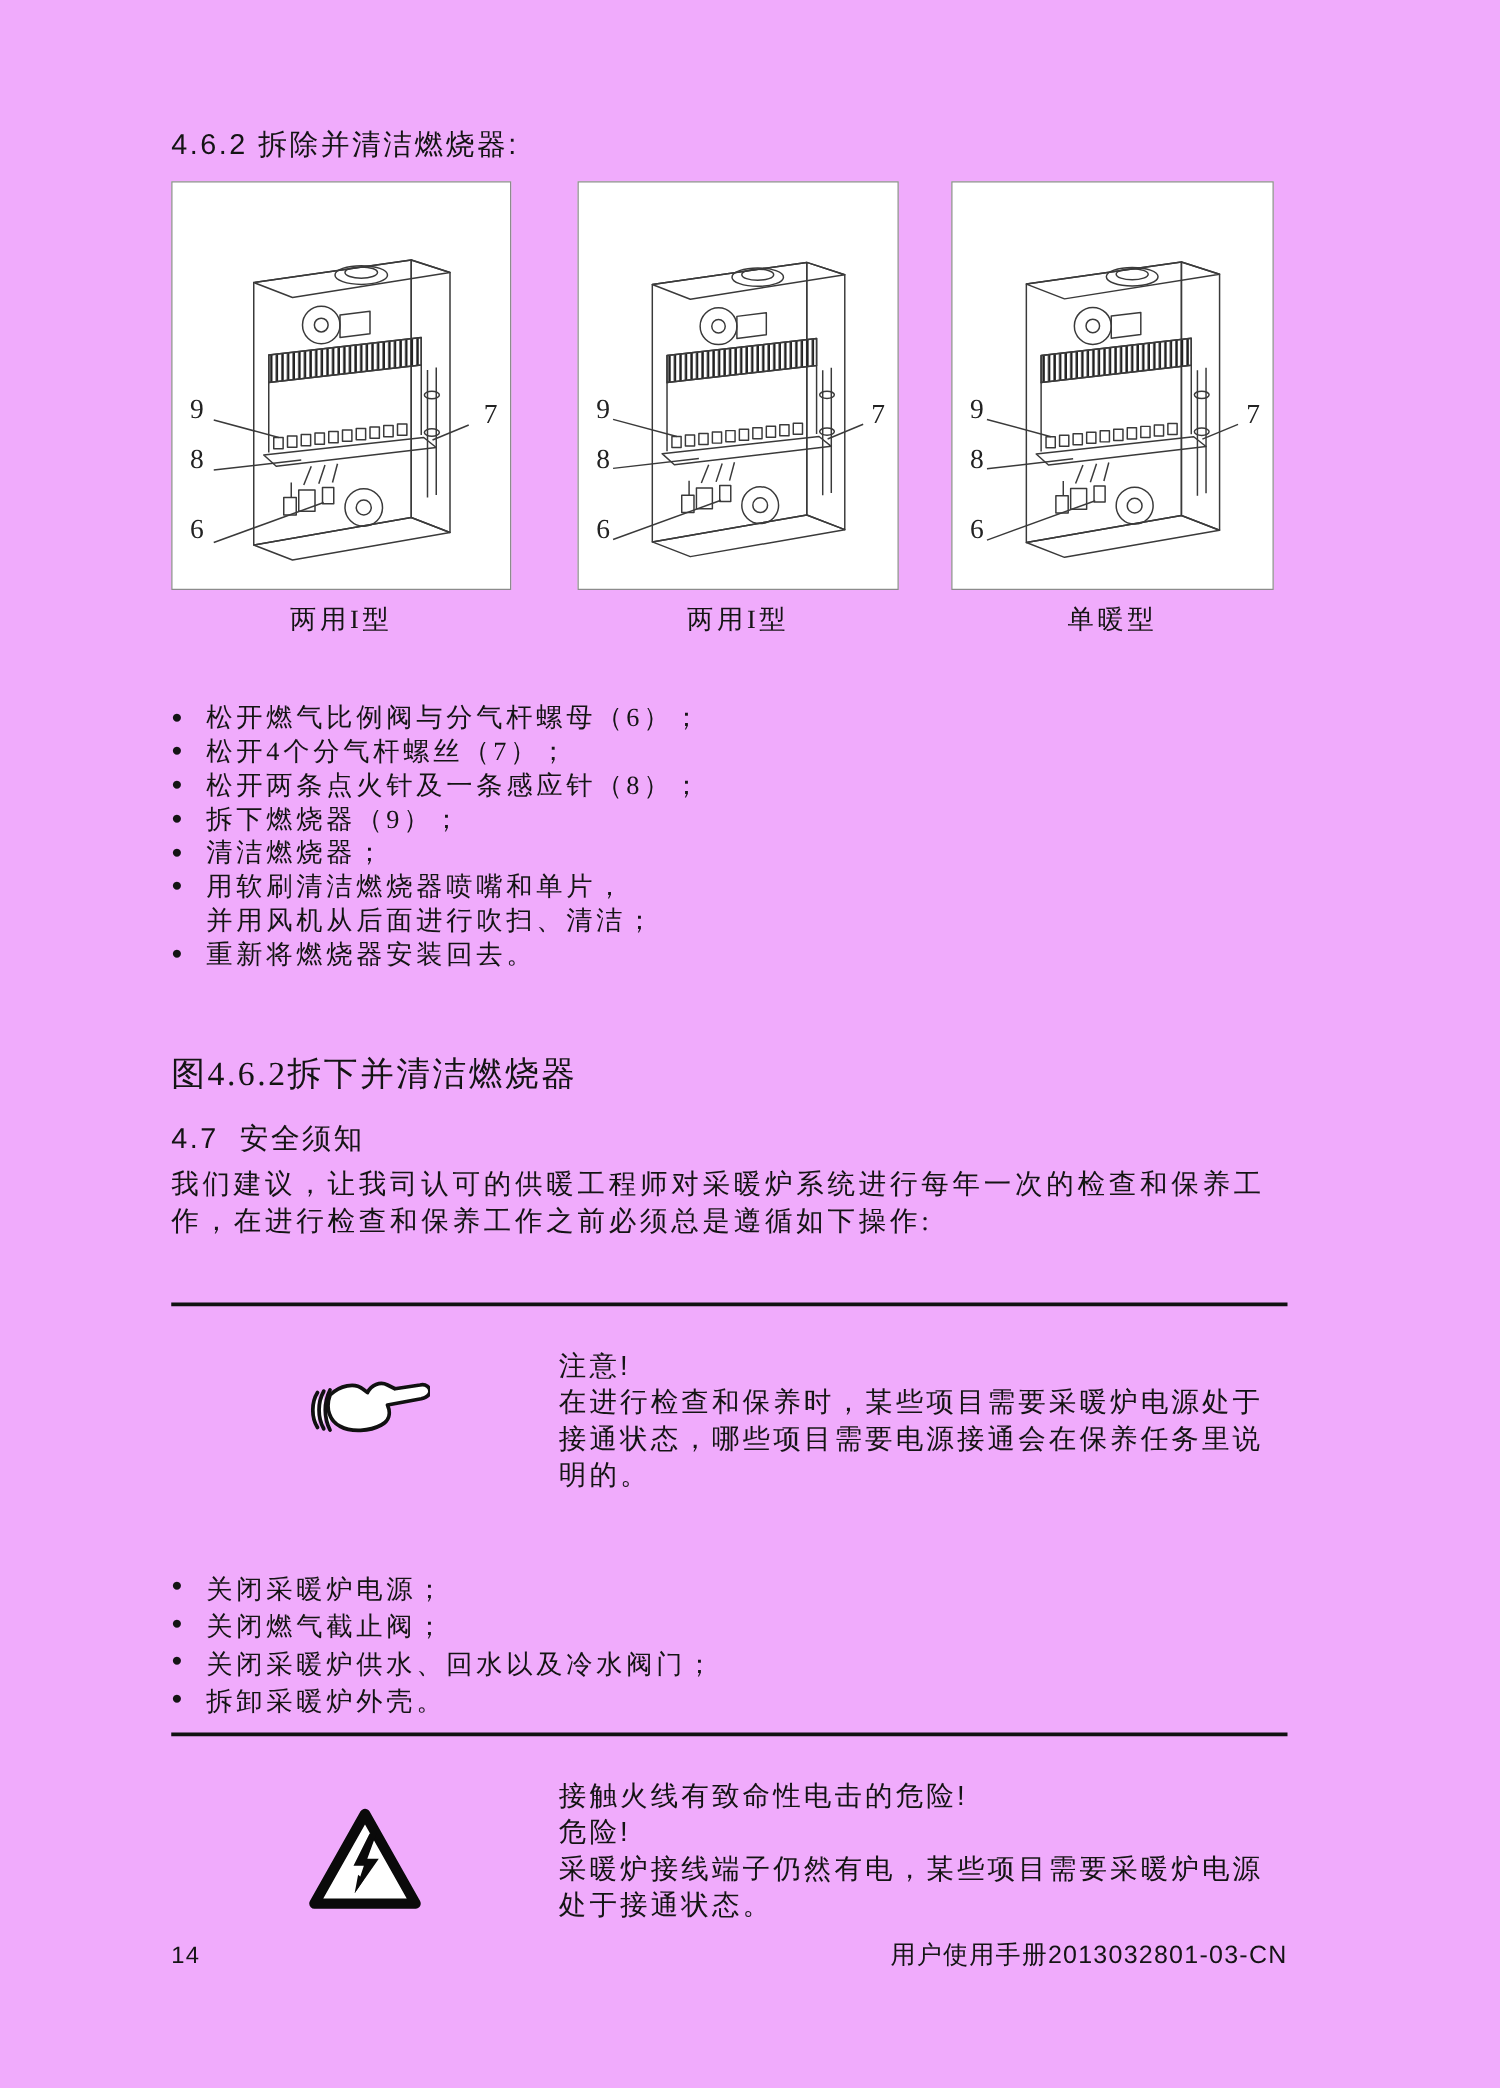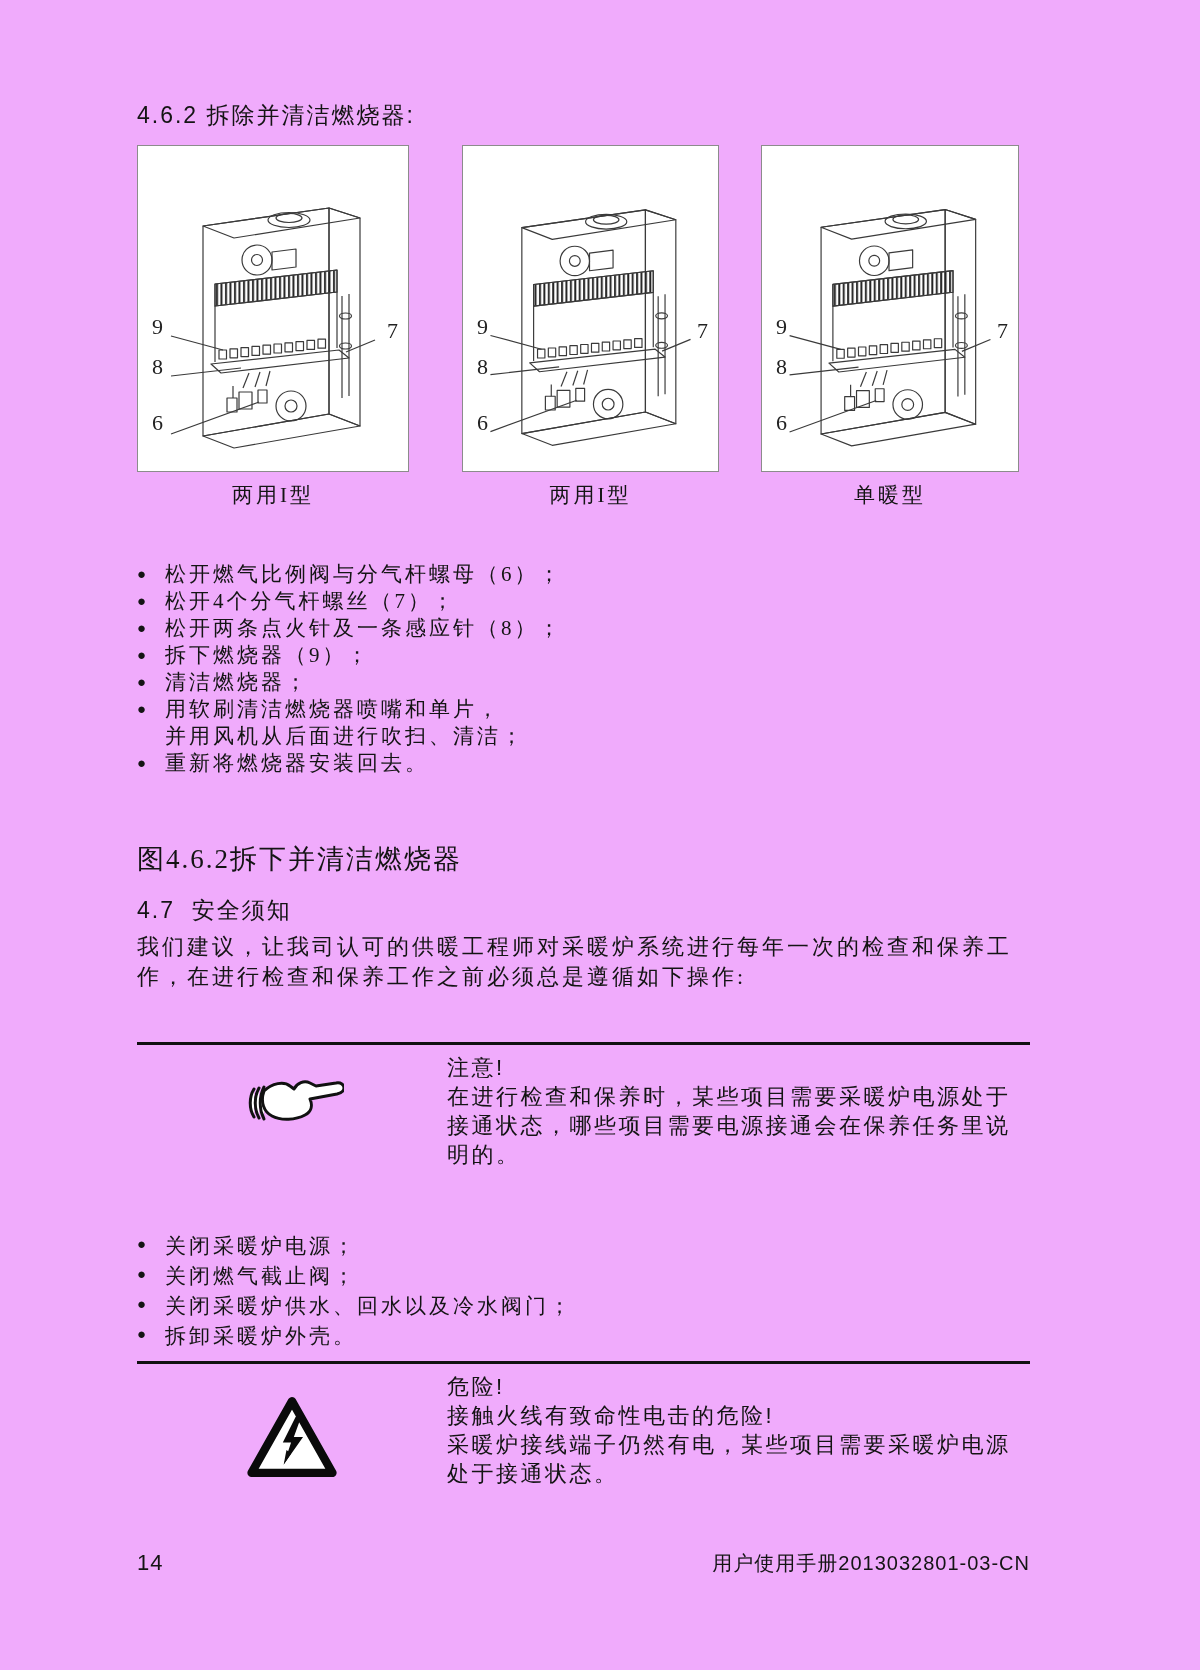--- a/index.html
+++ b/index.html
@@ -49,39 +49,39 @@
   .bullet.spacer { visibility:hidden; }
 
   .figure-label { margin-top:64px; font-size:27px; letter-spacing:2px; }
 
   .intro { margin-top:6px; width:880px; font-size:22px; line-height:30px; letter-spacing:3px; }
 
   .rule { height:3px; background:#111; margin-top:0; }
   .rule-note { margin-top:50px; }
   .rule-danger { margin-top:10px; }
 
-  .callout { display:flex; padding-top:8px; }
+  .callout { display:flex; padding-top:21px;margin-top:12px; }
   .callout-iconcol { flex:0 0 310px; display:flex; justify-content:center; align-items:flex-start; }
   .callout-textcol {
     width:655px; font-family:"Liberation Sans","DejaVu Sans",sans-serif;
     font-size:22px; line-height:29px; letter-spacing:2.5px;
   }
   .manicule-svg { width:104px; height:74px; margin-top:12px; }
   .hv-svg { width:92px; height:102px; margin-top:14px; }
   .danger-block { min-height:150px; }
 
   .checklist { margin-top:62px; }
   .checklist .row { line-height:30px; }
 
   .footer {
     position:absolute; left:137px; right:170px; top:1550px;
     display:flex; justify-content:space-between; align-items:baseline;
     font-family:"Liberation Sans","DejaVu Sans",sans-serif;
   }
-  .footer .pageno { font-size:22px; letter-spacing:1px; }
+  .footer .pageno { font-size:19px; letter-spacing:1px; }
   .footer .doccode { font-size:20px; letter-spacing:1px;margin-left:40px; }
 </style>
 </head>
 <body>
 
 <div class="page">
   <div class="content">
 
     <h2 class="h-462">4.6.2 拆除并清洁燃烧器:</h2>
 
@@ -348,22 +348,22 @@
     <div class="rule rule-danger"></div>
     <div class="callout danger-block">
       <div class="callout-iconcol">
         <svg class="hv-svg" viewBox="0 0 100 92">
           <polygon points="50,7 94,85 6,85" fill="#ffffff" stroke="#0a0a0a" stroke-width="9" stroke-linejoin="round"></polygon>
           <polygon points="54,24 40,52 49,52 41,76 62,46 52,46 60,24" fill="#0a0a0a"></polygon>
           <polygon points="41,76 49,64 44,60" fill="#0a0a0a"></polygon>
         </svg>
       </div>
       <div class="callout-textcol">
+        <div>接触火线有致命性电击的危险!</div>
         <div>危险!</div>
-        <div>接触火线有致命性电击的危险!</div>
         <div>采暖炉接线端子仍然有电，某些项目需要采暖炉电源处于接通状态。</div>
       </div>
     </div>
 
   </div>
 
   <div class="footer">
     <span class="pageno">14</span>
     <span class="doccode">用户使用手册2013032801-03-CN</span>
   </div>

